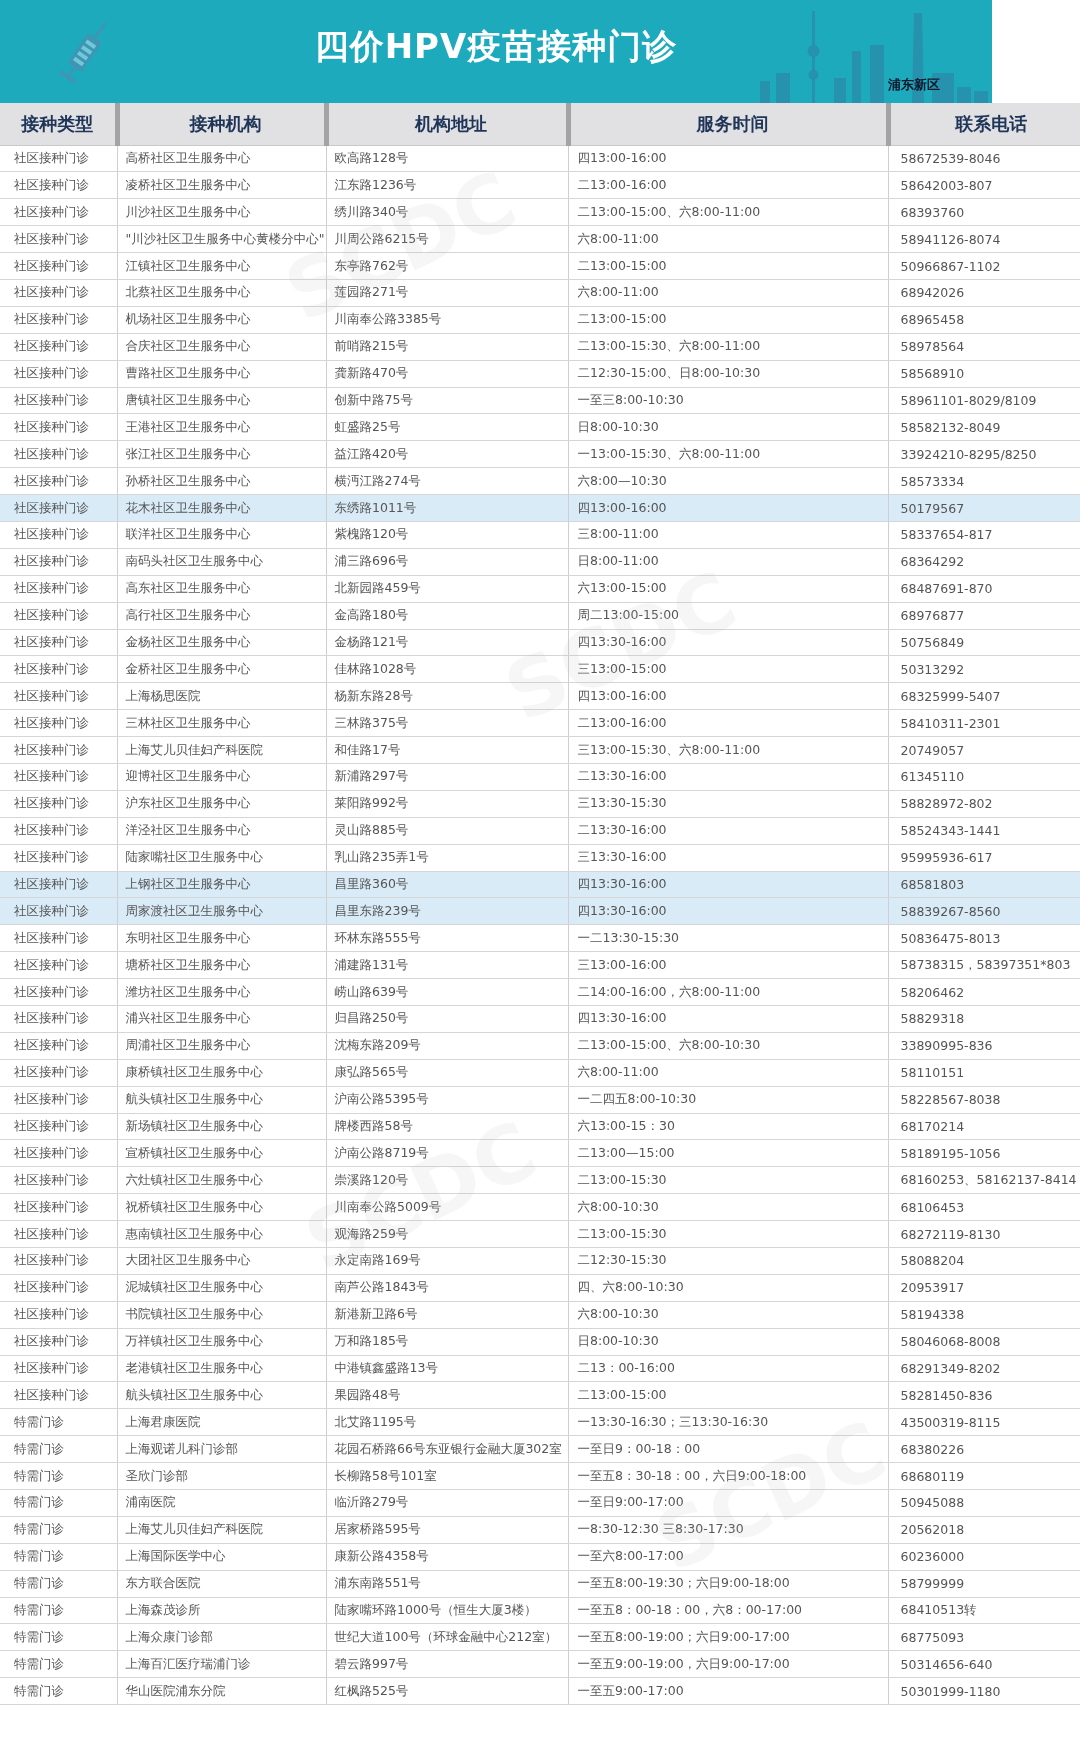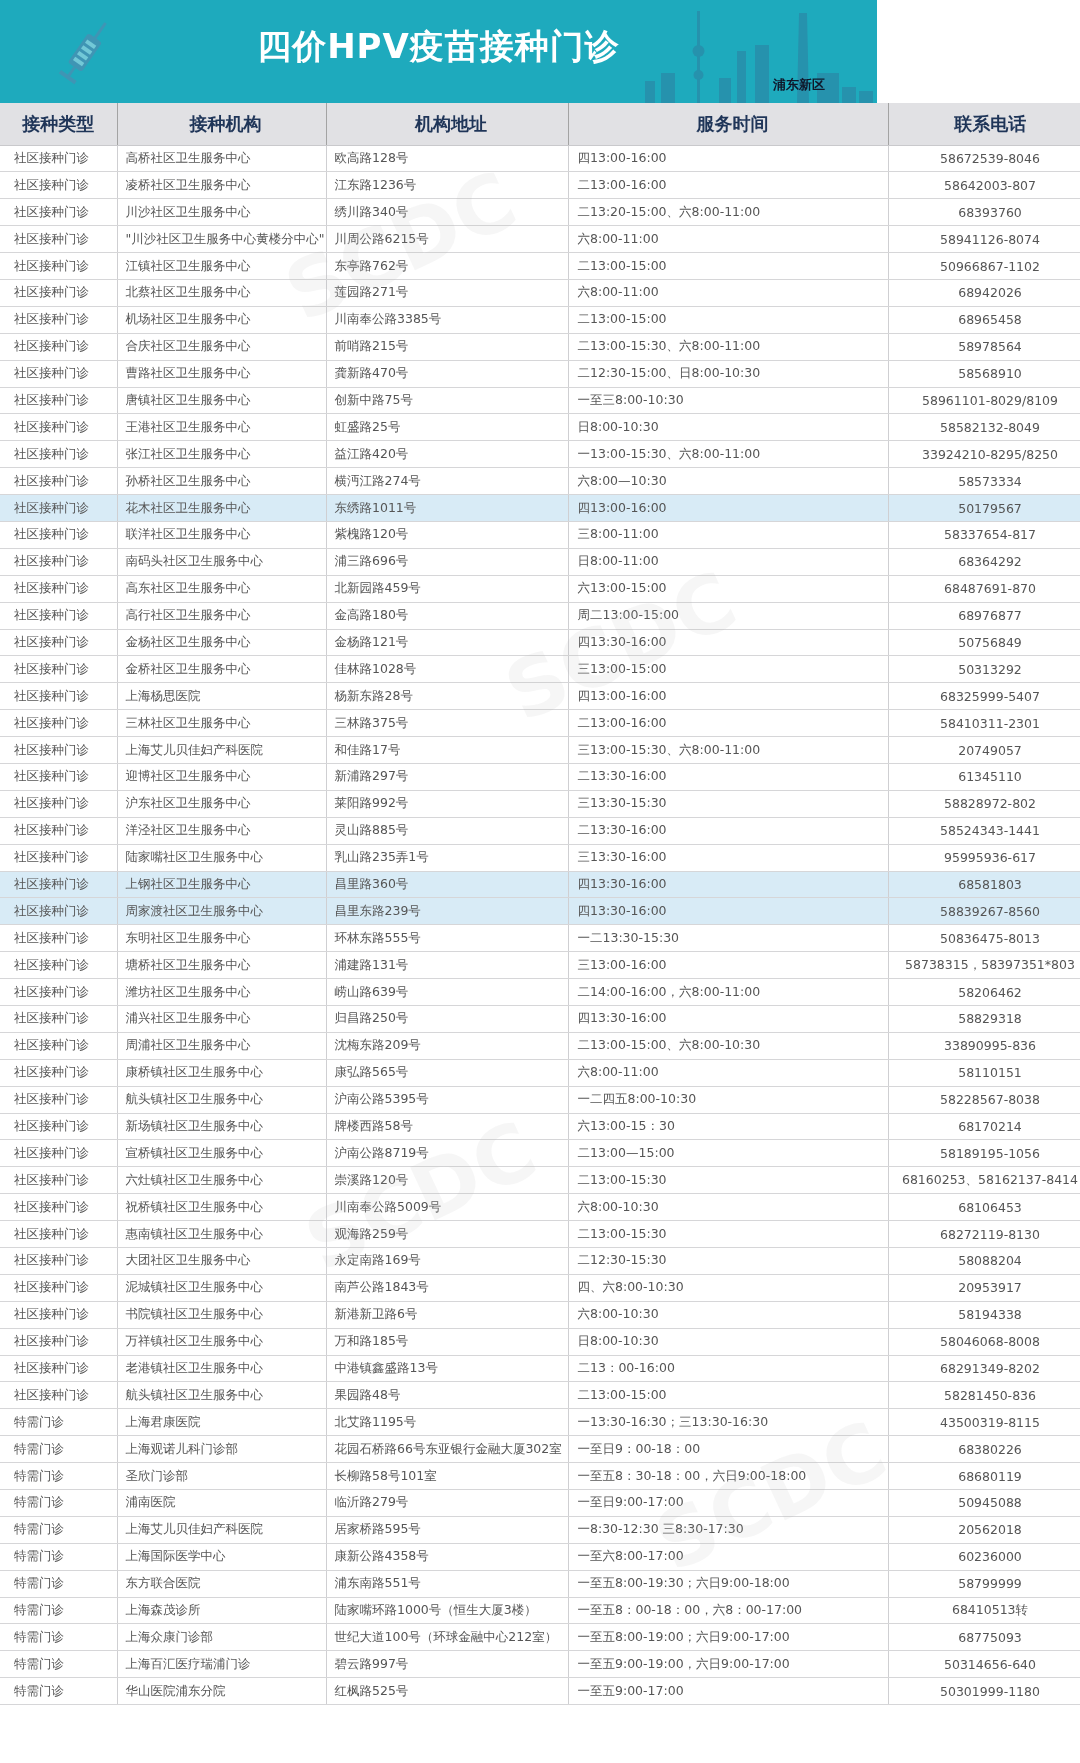--- a/index.html
+++ b/index.html
@@ -1,44 +1,44 @@
 <!DOCTYPE html>
 <html><head>
 <meta charset="utf-8">
 <style>
   * { box-sizing: border-box; margin: 0; padding: 0; }
   html, body { width: 1080px; background: #ffffff; }
   body { font-family: "DejaVu Sans", "Liberation Sans", sans-serif; color: #555; height: 1763px; position: relative; overflow: hidden; }
   .banner {
-    position: relative; width: 877px; height: 103px;
+    position: relative; width: 992px; height: 103px;
     background: #1eaabd;
     overflow: hidden;
   }
   .banner-title {
     position: absolute; left: 0; right: 0; top: 24px; text-align: center;
     font-size: 34px; font-weight: bold; color: #ffffff; letter-spacing: 1px;
   }
   .syringe { position: absolute; left: 55px; top: 15px; width: 60px; height: 80px; }
   .skyline { position: absolute; right: 0; bottom: 0; width: 240px; height: 100px; }
   .district {
     position: absolute; right: 52px; top: 76px; font-size: 13px; color: #0f172a; font-weight: bold;
   }
   table { border-collapse: collapse; width: 1080px; table-layout: fixed; }
   th {
     background: #e1e1e4; color: #1f3558; font-size: 18px; font-weight: bold;
-    height: 42px; border-right: 1px solid #a3a3a3; border-bottom: 1px solid #c9c9cc;
+    height: 42px; border-right: 5px solid #a3a3a3; border-bottom: 1px solid #c9c9cc;
     text-align: center;
   }
   th.c5 { border-right: none; }
   td {
     height: 26.9px; font-size: 12.5px; color: #555;
     border-right: 1px solid #cfcfd2; border-bottom: 1px solid #d6d6d8;
     padding-left: 14px; white-space: nowrap; overflow: hidden;
   }
-  td.c5 { border-right: 1px solid #cfcfd2; text-align: center; }
+  td.c5 { border-right: 1px solid #cfcfd2; }
   tr.hl td { background: #d8ebf6; }
   .c1 { width: 117px; } .c2 { width: 209px; margin-left: 41px; } .c3 { width: 242px; } .c4 { width: 320px; margin-left: 28px; } .c5 { width: 192px; margin-left: 28px; }
   .c2, .c3 { padding-left: 8px; }
   .c4 { padding-left: 9px; }
   .c5 { padding-left: 12px; }
   .watermark { position: absolute; color: rgba(180,180,185,0.12); font-size: 80px; font-weight: bold; transform: rotate(-25deg); pointer-events: none; white-space: nowrap; }
 </style>
 </head>
 <body>
 
@@ -97,21 +97,21 @@
         <td class="c1">社区接种门诊</td>
         <td class="c2">凌桥社区卫生服务中心</td>
         <td class="c3">江东路1236号</td>
         <td class="c4">二13:00-16:00</td>
         <td class="c5">58642003-807</td>
       </tr>
       <tr>
         <td class="c1">社区接种门诊</td>
         <td class="c2">川沙社区卫生服务中心</td>
         <td class="c3">绣川路340号</td>
-        <td class="c4">二13:20-15:00、六8:00-11:00</td>
+        <td class="c4">二13:00-15:00、六8:00-11:00</td>
         <td class="c5">68393760</td>
       </tr>
       <tr>
         <td class="c1">社区接种门诊</td>
         <td class="c2">"川沙社区卫生服务中心黄楼分中心"</td>
         <td class="c3">川周公路6215号</td>
         <td class="c4">六8:00-11:00</td>
         <td class="c5">58941126-8074</td>
       </tr>
       <tr>

